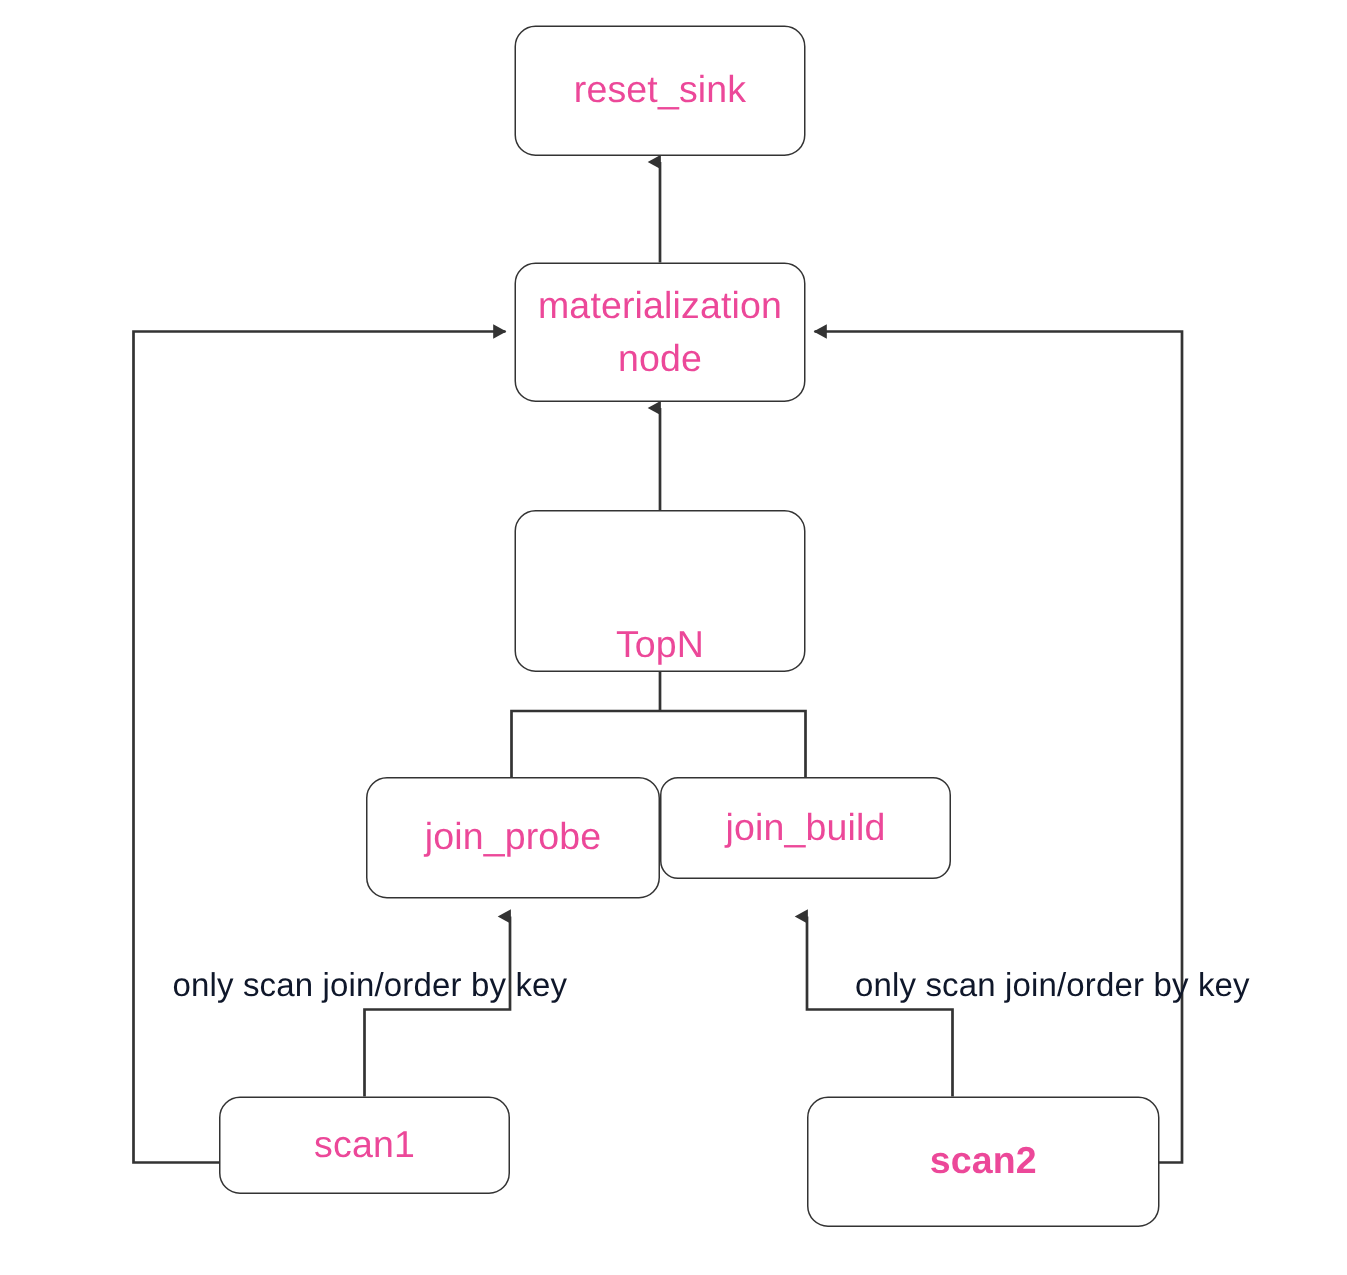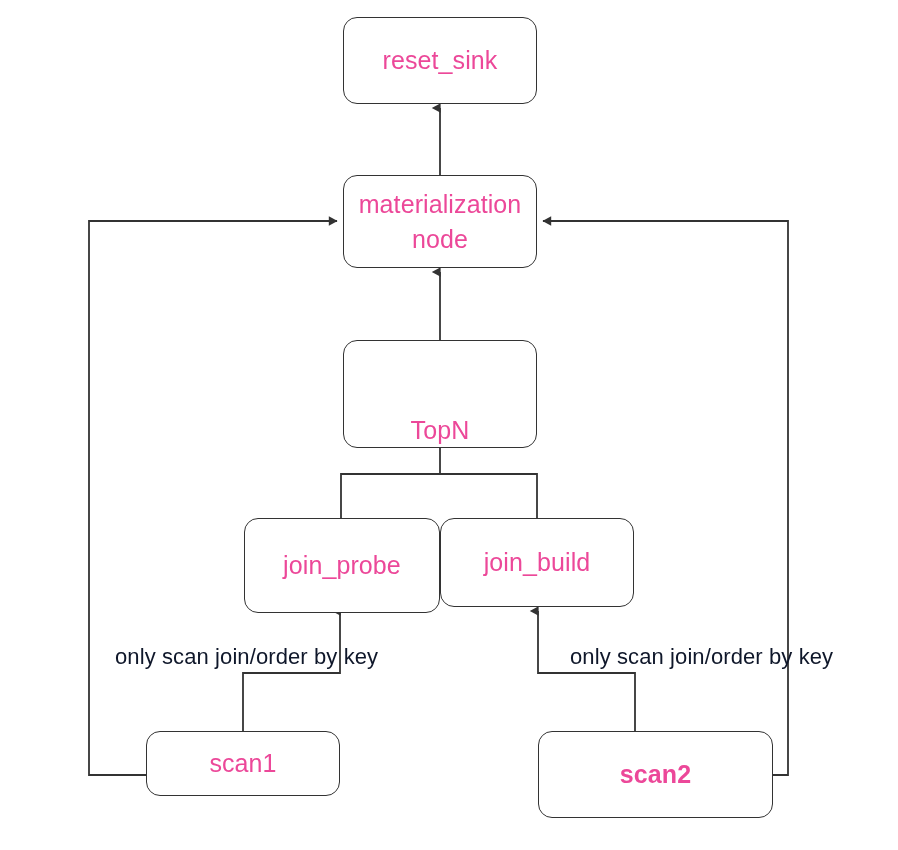--- a/index.html
+++ b/index.html
@@ -98,25 +98,25 @@
 
   <div class="node" style="left:343px; top:175px; width:194px; height:93px;">
     <span class="node-text">materialization
 node</span>
   </div>
 
   <div class="node" style="left:343px; top:340px; width:194px; height:108px;align-items:flex-end;">
     <span class="node-text">TopN</span>
   </div>
 
-  <div class="node" style="left:244px; top:518px; width:196px; height:95px;">
+  <div class="node" style="left:244px; top:518px; width:196px; height:81px;">
     <span class="node-text">join_probe</span>
   </div>
 
-  <div class="node" style="left:440px; top:518px; width:194px; height:89px;">
+  <div class="node" style="left:440px; top:518px; width:194px; height:68px;border-radius:12px;">
     <span class="node-text">join_build</span>
   </div>
 
   <div class="node" style="left:146px; top:731px; width:194px; height:65px;">
     <span class="node-text">scan1</span>
   </div>
 
   <div class="node" style="left:538px; top:731px; width:235px; height:87px;font-weight:bold;">
     <span class="node-text">scan2</span>
   </div>

